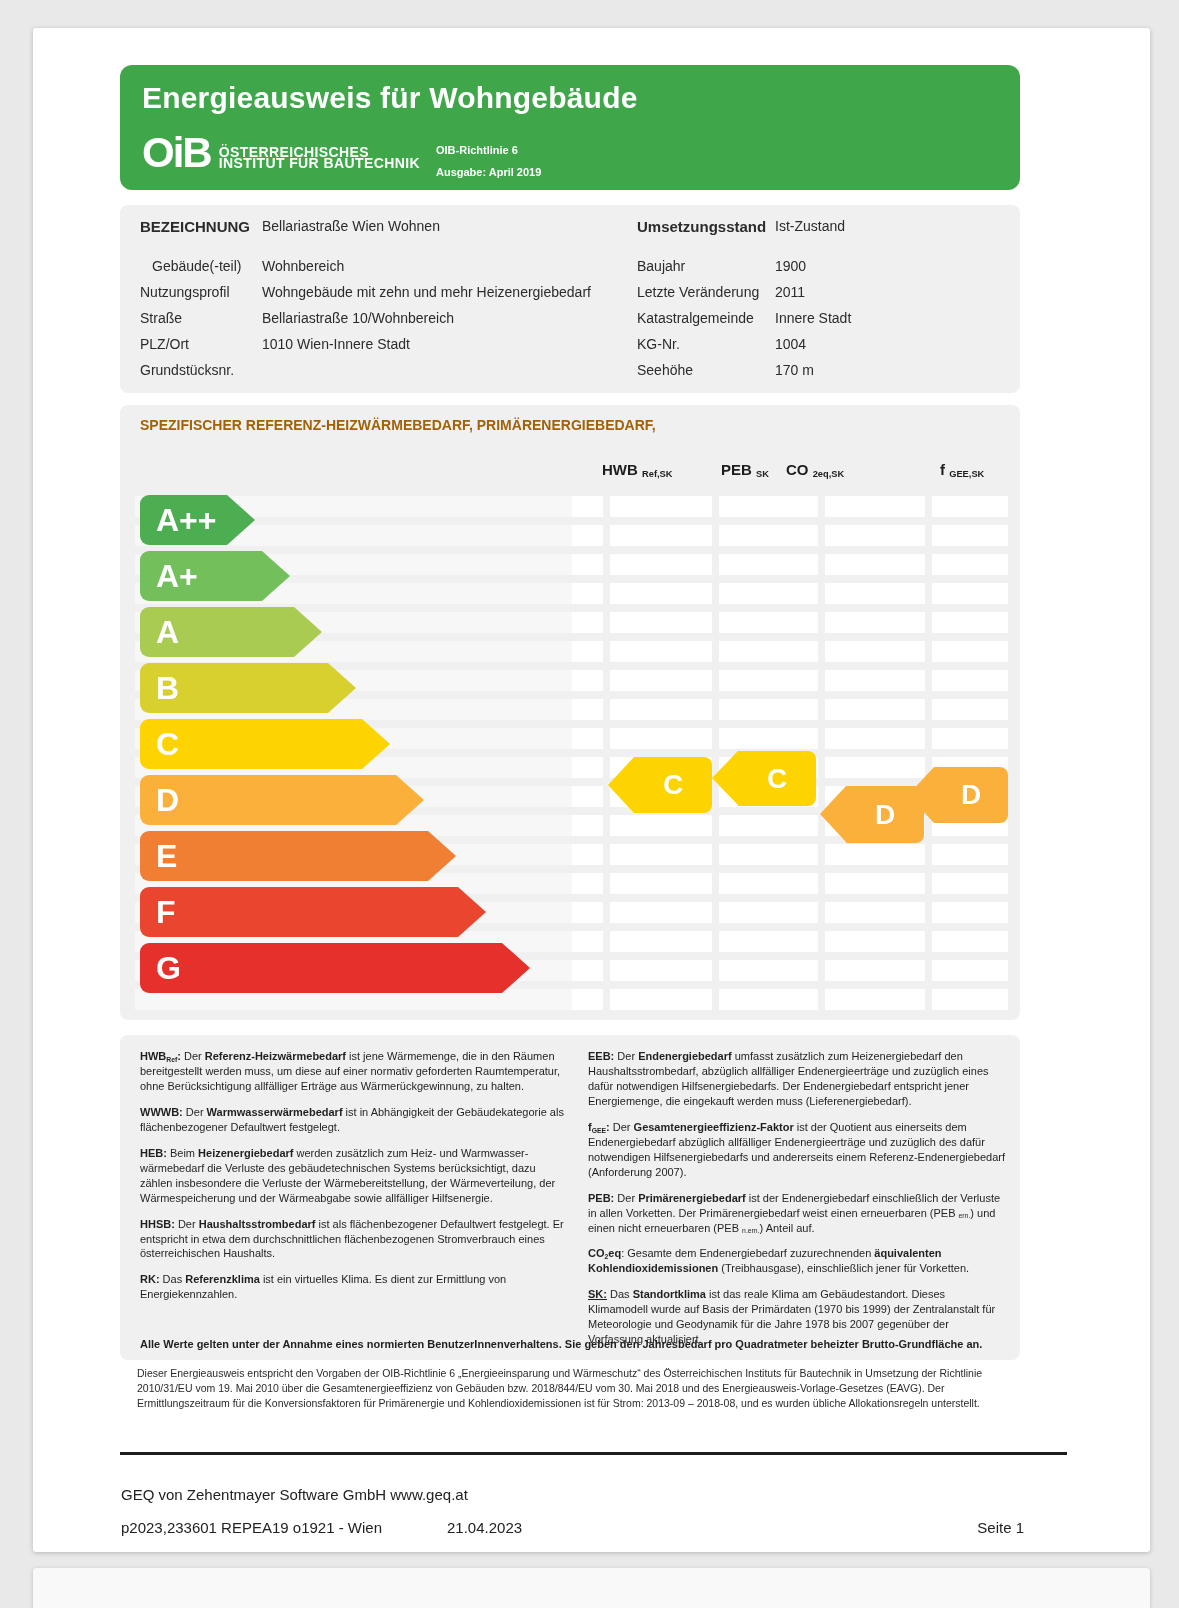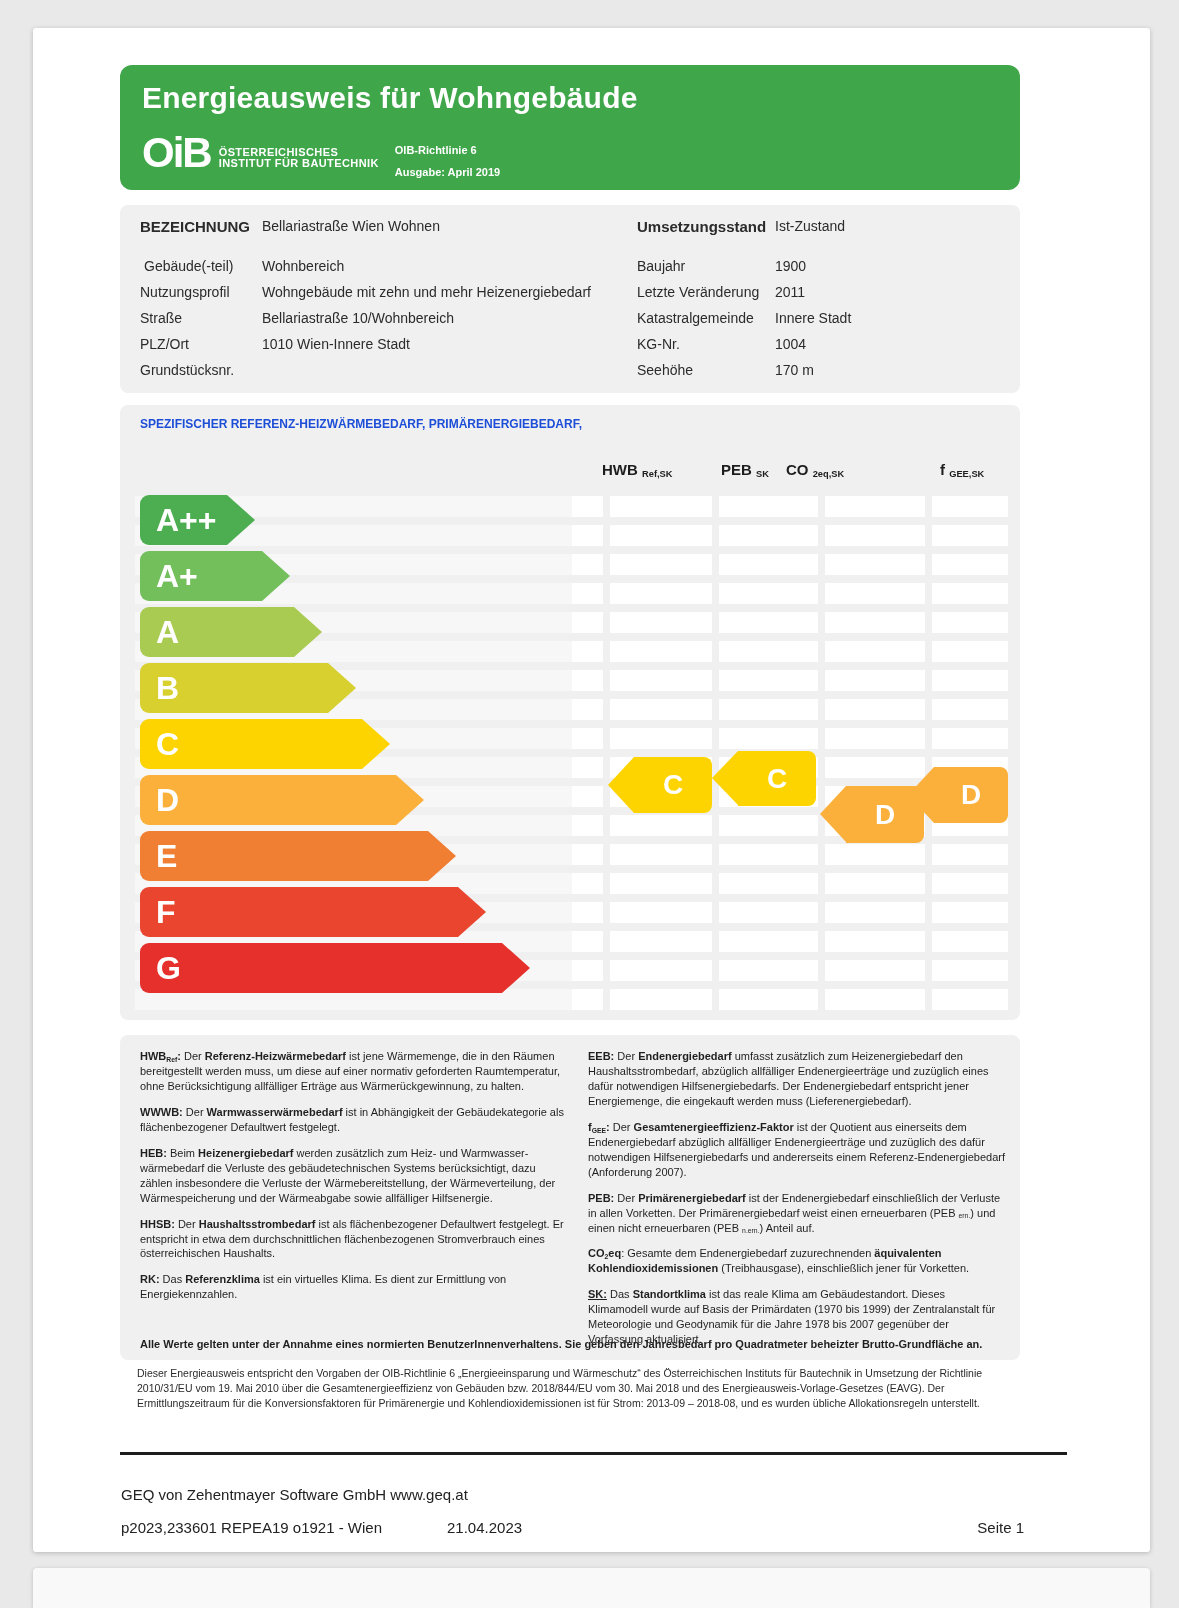--- a/index.html
+++ b/index.html
@@ -9,36 +9,36 @@
         background:#ffffff;box-shadow:0 1px 5px rgba(0,0,0,.22);border-radius:3px;}
   .page-next{position:absolute;left:33px;top:1568px;width:1117px;height:40px;
         background:#f9f9f9;box-shadow:0 1px 4px rgba(0,0,0,.18);border-radius:4px 4px 0 0;}
 
   
   .green-header{position:absolute;left:87px;top:37px;width:900px;height:125px;
         background:#3fa64a;border-radius:12px;color:#fff;}
   .gh-title{position:absolute;left:22px;top:16px;font-size:30px;font-weight:bold;letter-spacing:.2px;}
   .logo-row{position:absolute;left:22px;top:68px;display:flex;align-items:flex-start;}
   .oib-mark{font-size:42px;font-weight:bold;line-height:40px;letter-spacing:-2px;}
-  .oib-text{margin:14px 0 0 8px;font-size:11px;line-height:11px;letter-spacing:.4px;font-weight:bold;}
+  .oib-text{margin:14px 0 0 8px;font-size:14px;line-height:11px;letter-spacing:.4px;font-weight:bold;}
   .oib-text span{display:block;}
   .richtlinie{margin:6px 0 0 16px;font-size:11px;font-weight:bold;line-height:22px;}
 
   
   .info-panel{position:absolute;left:87px;top:177px;width:900px;height:188px;
         background:#f0f0f0;border-radius:8px;font-size:14px;}
   .info-row{position:absolute;height:18px;white-space:nowrap;}
   .info-label{position:absolute;}
   .info-value{position:absolute;}
   .b{font-weight:bold;font-size:15px;}
 
   
   .chart-panel{position:absolute;left:87px;top:377px;width:900px;height:615px;
         background:#f0f0f0;border-radius:8px;}
-  .chart-title{position:absolute;left:20px;font-size:12px;font-weight:bold;color:#1d4ed8;white-space:nowrap;}
+  .chart-title{position:absolute;left:20px;font-size:14px;font-weight:bold;color:#a16207;white-space:nowrap;}
   .ct1{top:12px;} .ct2{top:32px;}
   .col-header{position:absolute;top:56px;font-size:15px;font-weight:bold;color:#1d1d1d;white-space:nowrap;}
   .col-header sub,.def sub{font-size:.62em;vertical-align:-0.25em;line-height:0;margin-top:16px;}
   .chart-area{position:absolute;left:15px;top:83px;width:873px;height:522px;
         background:repeating-linear-gradient(to bottom,#f0f0f0 0px,#f0f0f0 8px,#ffffff 8px,#ffffff 29px);}
   .dim-left{position:absolute;left:0;top:0;width:437px;height:522px;background:rgba(240,240,240,.55);}
   .vgrout{position:absolute;top:0;width:7px;height:522px;background:#f0f0f0;}
   .class-arrow{position:absolute;height:50px;border-radius:9px 0 0 9px;}
   .class-arrow .lbl{position:absolute;left:16px;top:0;height:50px;line-height:50px;
         font-size:32px;font-weight:bold;color:#fff;}
@@ -89,21 +89,21 @@
         </div>
       </div>
     </div>
 
     <div class="info-panel" id="info-panel">
         <div class="info-row" style="top: 13px; left: 0px;">
           <span class="info-label b" style="left: 20px;">BEZEICHNUNG</span>
           <span class="info-value" style="left: 142px;">Bellariastraße Wien Wohnen</span>
         </div>
         <div class="info-row" style="top: 53px; left: 0px;">
-          <span class="info-label" style="left: 24px;">Gebäude(-teil)</span>
+          <span class="info-label" style="left: 32px;">Gebäude(-teil)</span>
           <span class="info-value" style="left: 142px;">Wohnbereich</span>
         </div>
         <div class="info-row" style="top: 79px; left: 0px;">
           <span class="info-label" style="left: 20px;">Nutzungsprofil</span>
           <span class="info-value" style="left: 142px;">Wohngebäude mit zehn und mehr Heizenergiebedarf</span>
         </div>
         <div class="info-row" style="top: 105px; left: 0px;">
           <span class="info-label" style="left: 20px;">Straße</span>
           <span class="info-value" style="left: 142px;">Bellariastraße 10/Wohnbereich</span>
         </div>

